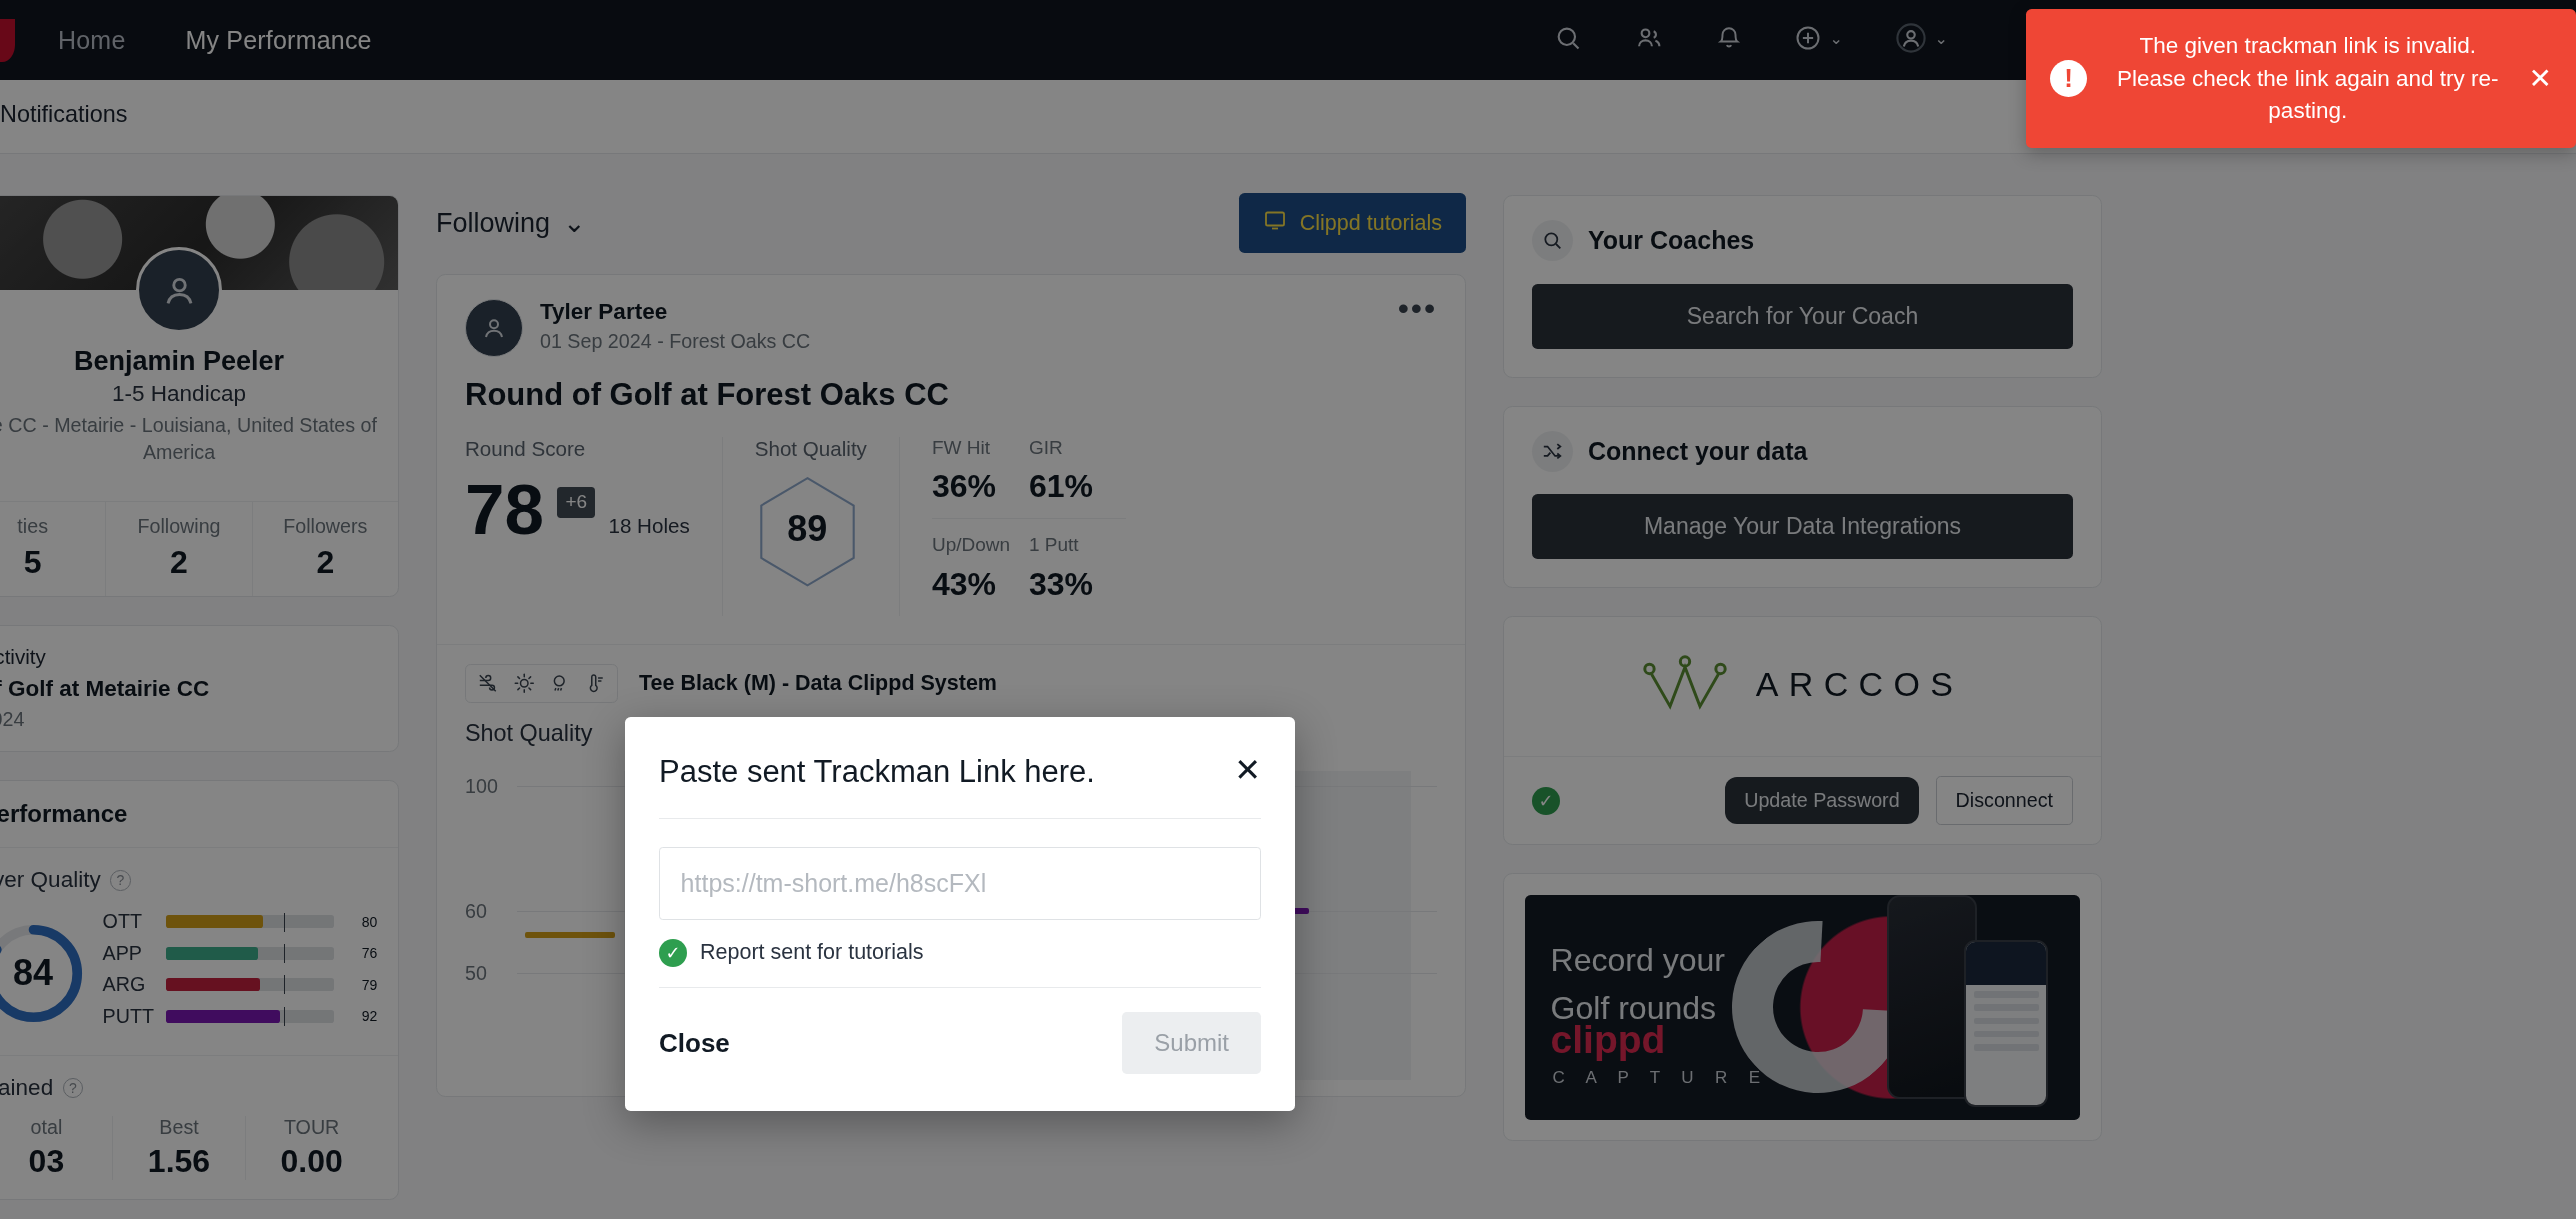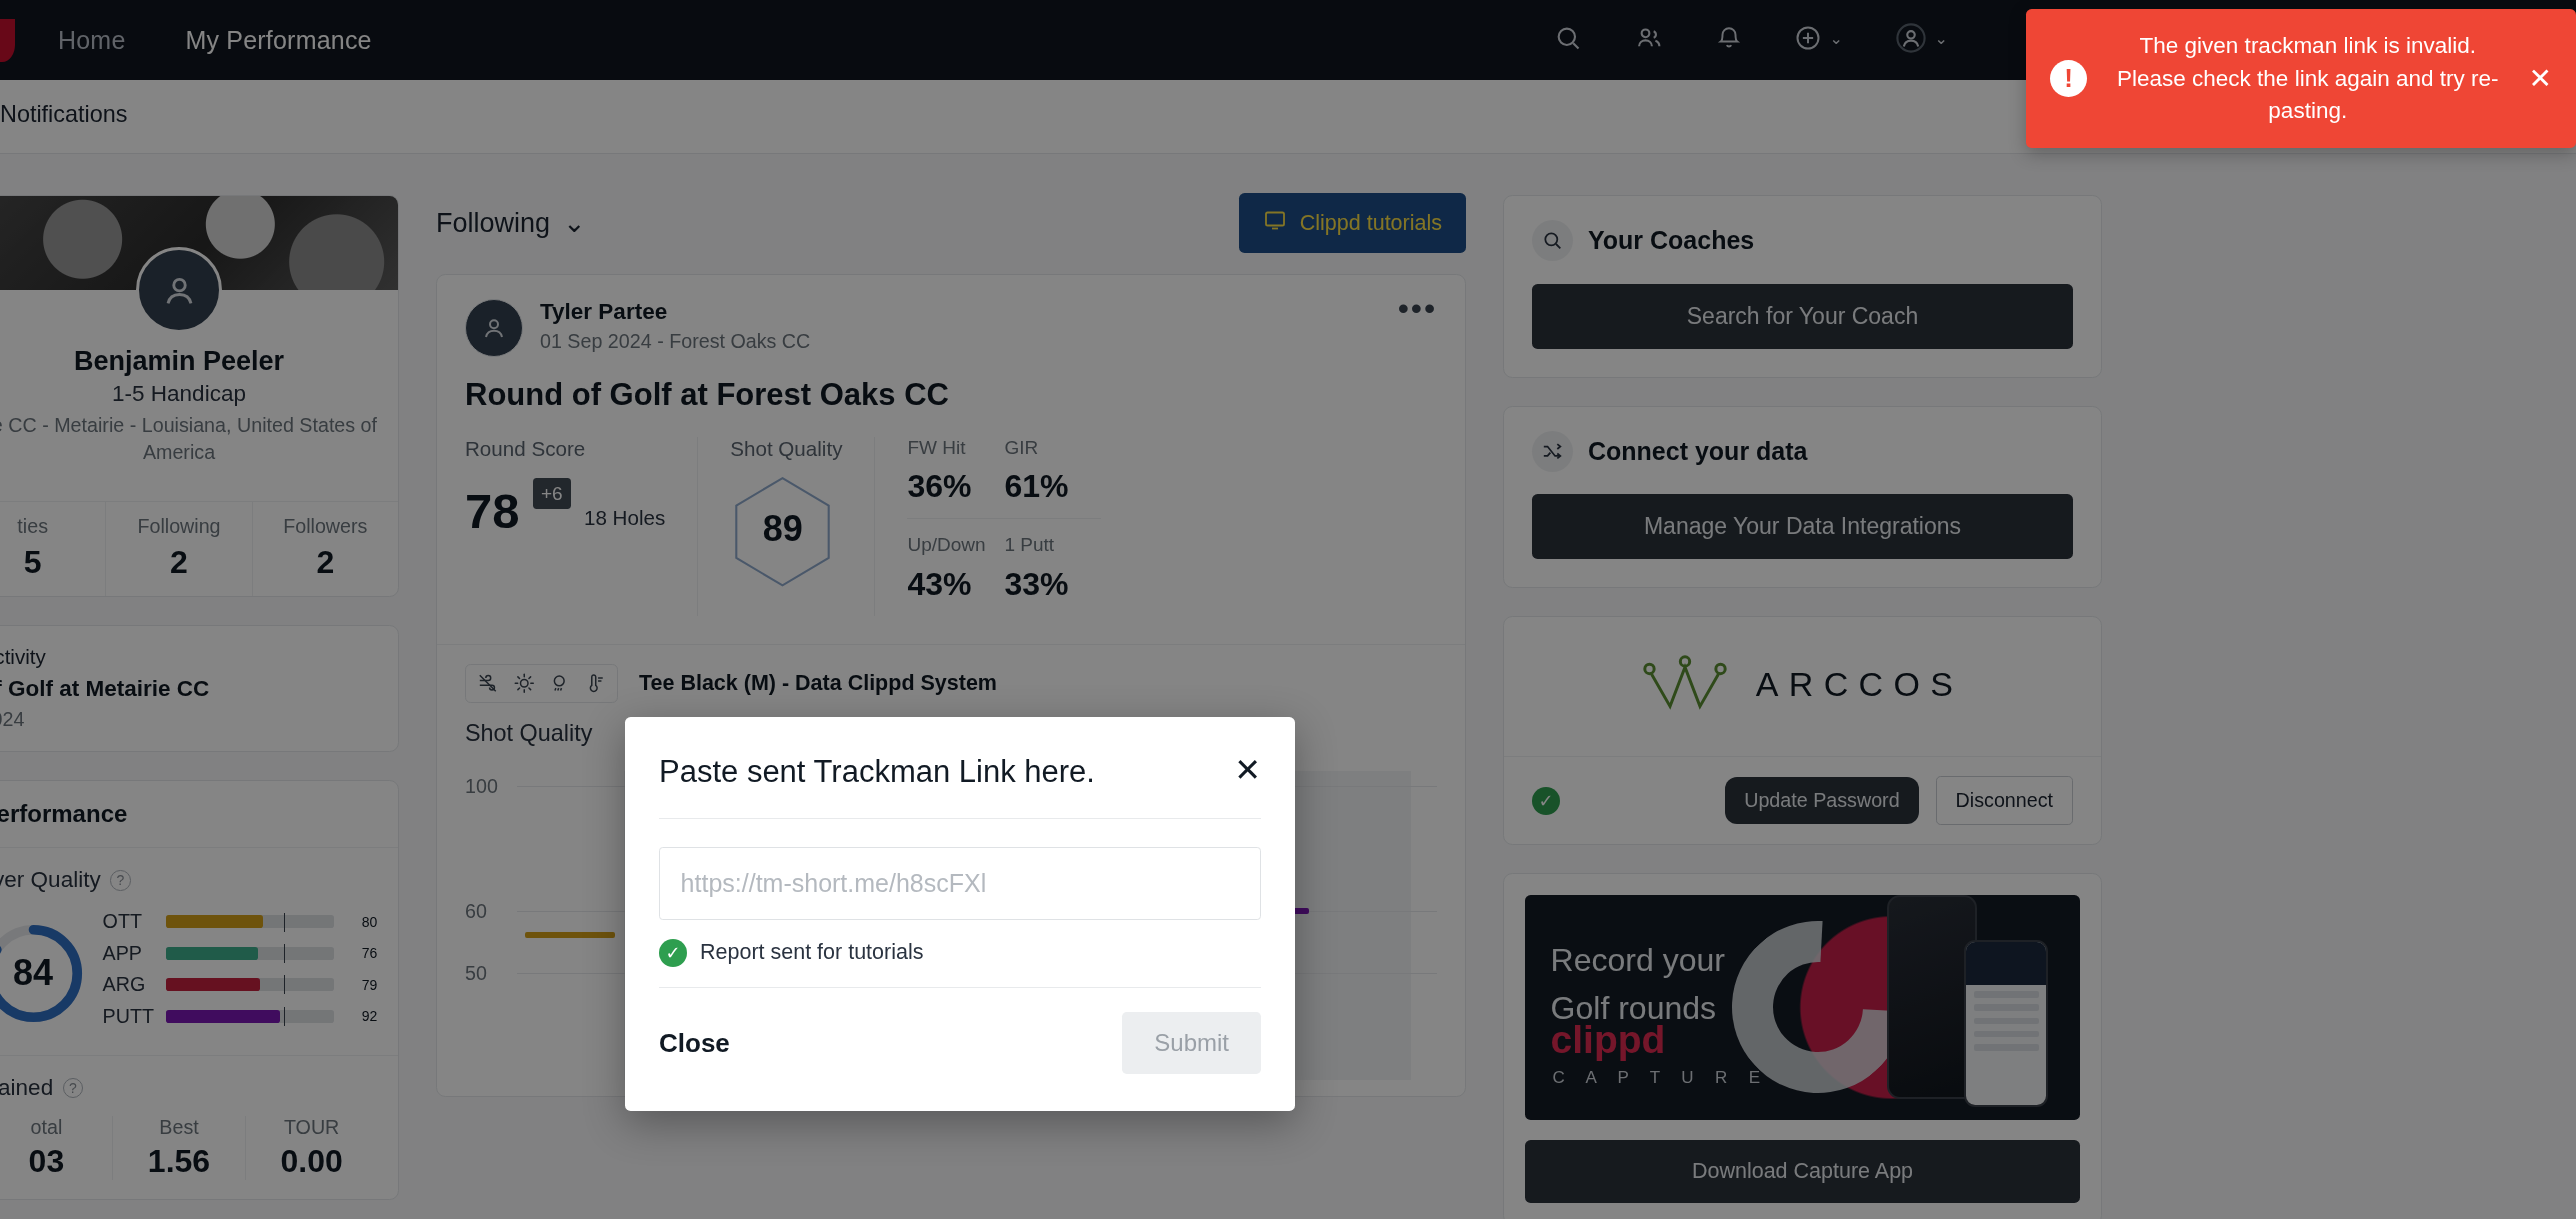--- a/index.html
+++ b/index.html
@@ -127,21 +127,21 @@
   .feed-name { font-size: 22.5px; font-weight: 700; color: #111a24; }
   .feed-sub { font-size: 19.7px; color: #6c757d; margin-top: 5.6px; }
   .more-dots { margin-left: auto; font-size: 32px; color: #3a4450; letter-spacing: 1.9px; line-height: .6; cursor: pointer; }
   .feed-title { font-size: 31px; font-weight: 700; color: #111a24; padding: 20.6px 28px 0; }
 
   .metrics { display: flex; align-items: stretch; padding: 24px 28px 28px; border-bottom: 0.9px solid #edeff1; }
   .m-block { padding-right: 32px; border-right: 0.9px solid #edeff1; }
   .m-block.pad { padding-left: 32px; }
   .m-label { font-size: 20.6px; color: #5b6570; }
   .score-line { display: flex; align-items: flex-end; gap: 13px; margin-top: 17px; }
-  .score-num { font-size: 49px; font-weight: 700; color: #111a24; line-height: .9; }
+  .score-num { font-size: 71px; font-weight: 700; color: #111a24; line-height: .9; }
   .score-badge { background: #424b55; color: #ffffff; font-size: 19px; padding: 4.7px 8.4px; border-radius: 3.7px; margin-bottom: 24px; }
   .score-holes { font-size: 20.6px; color: #2a3340; margin-bottom: 3.7px; }
   .hexwrap { position: relative; width: 105px; height: 110px; margin-top: 13px; }
   .hexwrap svg { position: absolute; inset: 0; }
   .hexval { position: absolute; inset: 0; display: flex; align-items: center; justify-content: center;
             font-size: 36px; font-weight: 700; color: #111a24; }
   .pct-grid { display: grid; grid-template-columns: 97px 97px; }
   .pct-cell { padding: 0 0 13px; }
   .pct-cell.brdr { border-bottom: 0.9px solid #edeff1; }
   .pct-cell.lower { padding-top: 15px; }
@@ -617,21 +617,20 @@
           <div class="promo-phone1"></div>
           <div class="promo-phone2">
             <div class="pp-head"></div>
             <div class="pp-line"></div>
             <div class="pp-line"></div>
             <div class="pp-line"></div>
             <div class="pp-line"></div>
             <div class="pp-line"></div>
           </div>
         </div>
-        <div class="promo-btn">Download Capture App</div>
       </div>
     </div>
   </div>
 
   <div class="overlay"></div>
 
   <div class="modal">
     <div class="modal-head">
       <div class="modal-title">Paste sent Trackman Link here.</div>
       <div class="modal-x">✕</div>

